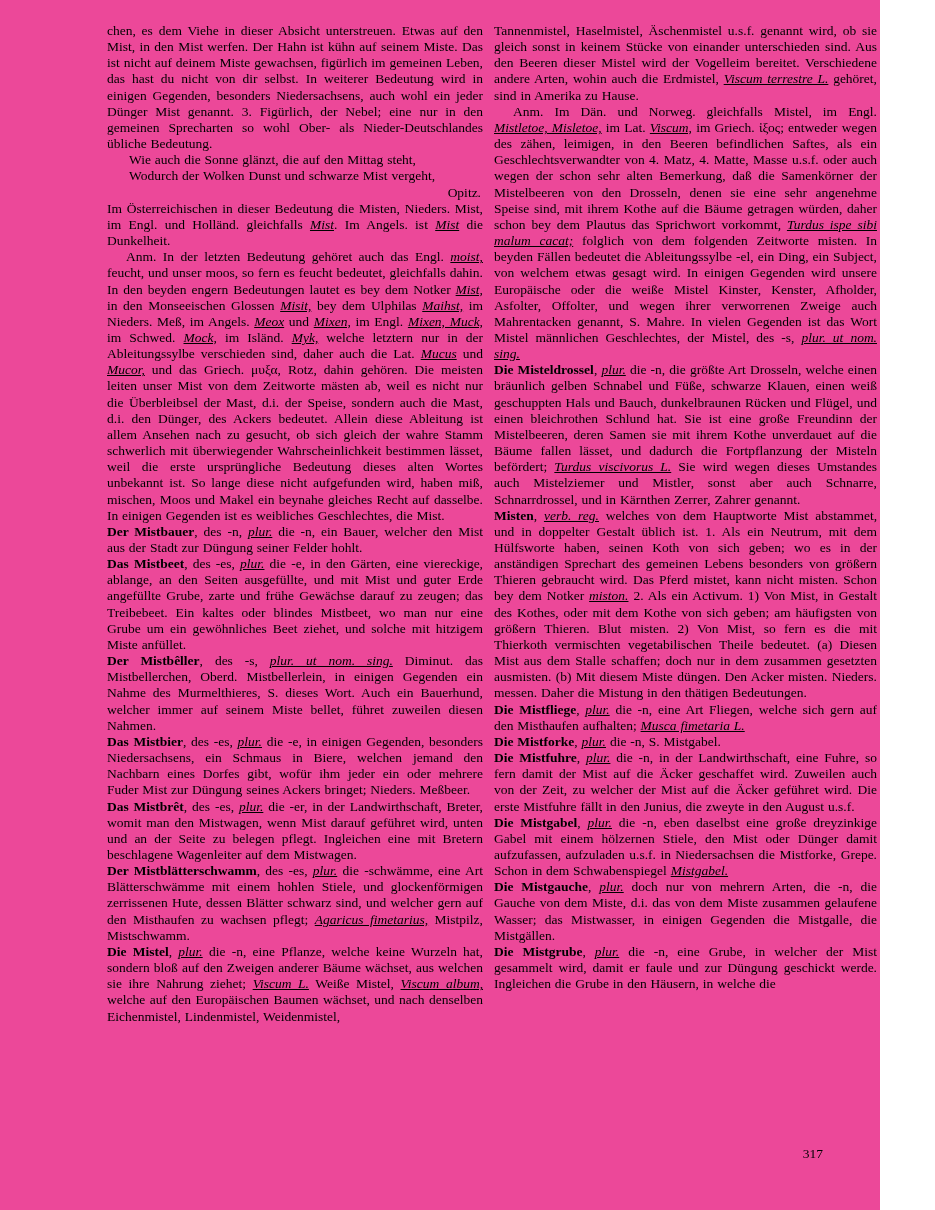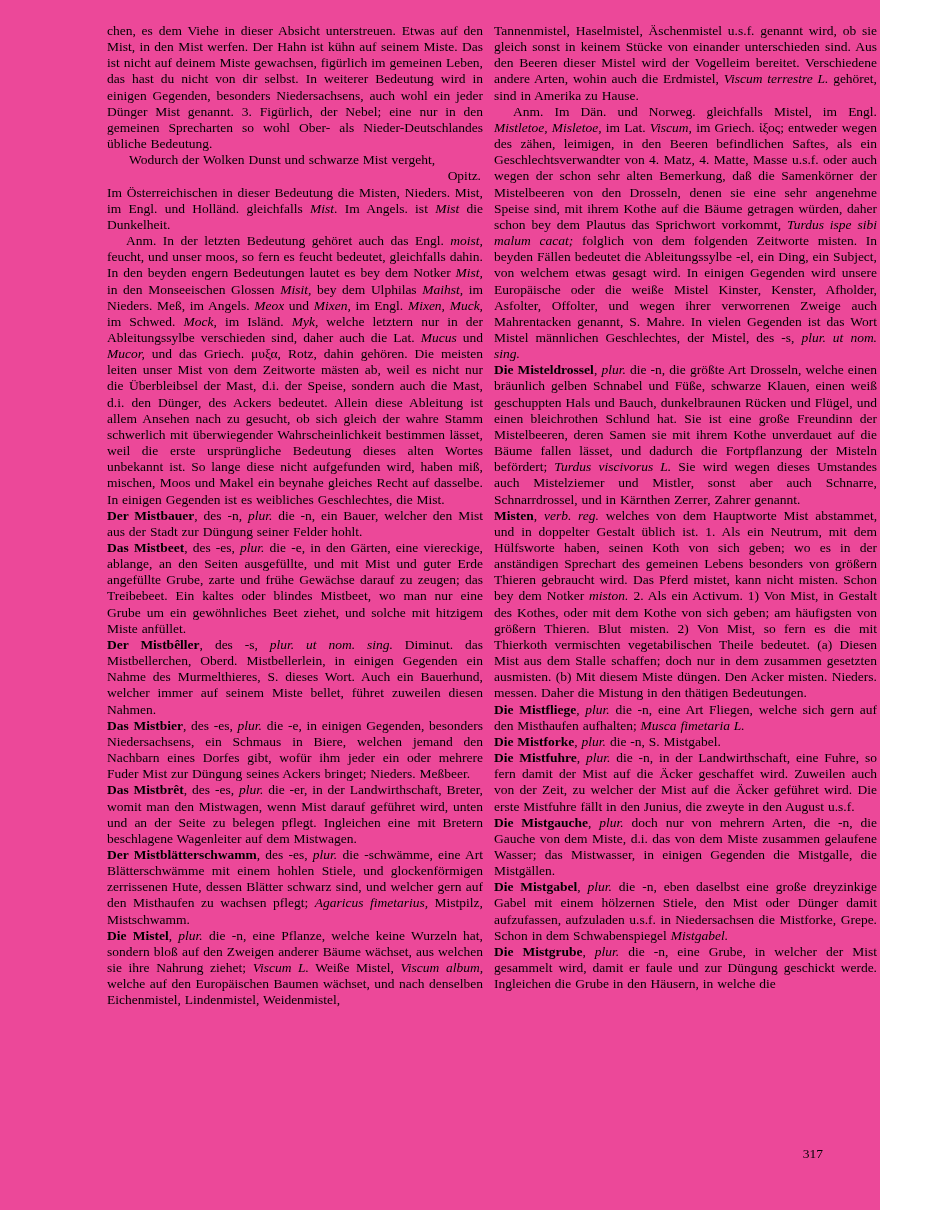--- a/index.html
+++ b/index.html
@@ -21,56 +21,57 @@
   .col-right { left: 494px; width: 383px; }
   p.para {
     margin: 0;
     padding: 0;
     font-size: 13.5px;
     line-height: 16.15px;
     text-align: justify;
     word-spacing: 0.5px;
   }
   p.para b { font-weight: bold; }
-  p.para i { font-style: italic; }
+  p.para i { font-style: italic; text-decoration: underline; }
   p.indent { text-indent: 19px; }
   p.verse  { margin-left: 22px; text-align: left; }
   p.rightal { text-align: right; padding-right: 2px; }
   .page-number {
     position: absolute;
     top: 1146px;
     right: 57px;
     font-size: 13.5px;
     line-height: 16px;
   }
 </style>
 </head>
 <body>
 
 <div class="page">
   <div class="col col-left">
       <p class="para plain"><span>chen, es dem Viehe in dieser Absicht unterstreuen. Etwas auf den Mist, in den Mist werfen. Der Hahn ist kühn auf seinem Miste. Das ist nicht auf deinem Miste gewachsen, figürlich im gemeinen Leben, das hast du nicht von dir selbst. In weiterer Bedeutung wird in einigen Gegenden, besonders Niedersachsens, auch wohl ein jeder Dünger Mist genannt. 3. Figürlich, der Nebel; eine nur in den gemeinen Sprecharten so wohl Ober- als Nieder-Deutschlandes übliche Bedeutung.</span></p>
+      <p class="para verse"><span>Wie auch die Sonne glänzt, die auf den Mittag steht,</span></p>
       <p class="para verse"><span>Wodurch der Wolken Dunst und schwarze Mist vergeht,</span></p>
       <p class="para rightal"><span>Opitz.</span></p>
       <p class="para plain"><span>Im Österreichischen in dieser Bedeutung die Misten, Nieders. Mist, im Engl. und Holländ. gleichfalls </span><i>Mist</i><span>. Im Angels. ist </span><i>Mist</i><span> die Dunkelheit.</span></p>
       <p class="para indent"><span>Anm. In der letzten Bedeutung gehöret auch das Engl. </span><i>moist,</i><span> feucht, und unser moos, so fern es feucht bedeutet, gleichfalls dahin. In den beyden engern Bedeutungen lautet es bey dem Notker </span><i>Mist,</i><span> in den Monseeischen Glossen </span><i>Misit,</i><span> bey dem Ulphilas </span><i>Maihst,</i><span> im Nieders. Meß, im Angels. </span><i>Meox</i><span> und </span><i>Mixen,</i><span> im Engl. </span><i>Mixen, Muck,</i><span> im Schwed. </span><i>Mock,</i><span> im Isländ. </span><i>Myk,</i><span> welche letztern nur in der Ableitungssylbe verschieden sind, daher auch die Lat. </span><i>Mucus</i><span> und </span><i>Mucor,</i><span> und das Griech. μυξα, Rotz, dahin gehören. Die meisten leiten unser Mist von dem Zeitworte mästen ab, weil es nicht nur die Überbleibsel der Mast, d.i. der Speise, sondern auch die Mast, d.i. den Dünger, des Ackers bedeutet. Allein diese Ableitung ist allem Ansehen nach zu gesucht, ob sich gleich der wahre Stamm schwerlich mit überwiegender Wahrscheinlichkeit bestimmen lässet, weil die erste ursprüngliche Bedeutung dieses alten Wortes unbekannt ist. So lange diese nicht aufgefunden wird, haben miß, mischen, Moos und Makel ein beynahe gleiches Recht auf dasselbe. In einigen Gegenden ist es weibliches Geschlechtes, die Mist.</span></p>
       <p class="para plain"><b>Der Mistbauer</b><span>, des -n, </span><i>plur.</i><span> die -n, ein Bauer, welcher den Mist aus der Stadt zur Düngung seiner Felder hohlt.</span></p>
       <p class="para plain"><b>Das Mistbeet</b><span>, des -es, </span><i>plur.</i><span> die -e, in den Gärten, eine viereckige, ablange, an den Seiten ausgefüllte, und mit Mist und guter Erde angefüllte Grube, zarte und frühe Gewächse darauf zu zeugen; das Treibebeet. Ein kaltes oder blindes Mistbeet, wo man nur eine Grube um ein gewöhnliches Beet ziehet, und solche mit hitzigem Miste anfüllet.</span></p>
       <p class="para plain"><b>Der Mistbêller</b><span>, des -s, </span><i>plur. ut nom. sing.</i><span> Diminut. das Mistbellerchen, Oberd. Mistbellerlein, in einigen Gegenden ein Nahme des Murmelthieres, S. dieses Wort. Auch ein Bauerhund, welcher immer auf seinem Miste bellet, führet zuweilen diesen Nahmen.</span></p>
       <p class="para plain"><b>Das Mistbier</b><span>, des -es, </span><i>plur.</i><span> die -e, in einigen Gegenden, besonders Niedersachsens, ein Schmaus in Biere, welchen jemand den Nachbarn eines Dorfes gibt, wofür ihm jeder ein oder mehrere Fuder Mist zur Düngung seines Ackers bringet; Nieders. Meßbeer.</span></p>
       <p class="para plain"><b>Das Mistbrêt</b><span>, des -es, </span><i>plur.</i><span> die -er, in der Landwirthschaft, Breter, womit man den Mistwagen, wenn Mist darauf geführet wird, unten und an der Seite zu belegen pflegt. Ingleichen eine mit Bretern beschlagene Wagenleiter auf dem Mistwagen.</span></p>
       <p class="para plain"><b>Der Mistblätterschwamm</b><span>, des -es, </span><i>plur.</i><span> die -schwämme, eine Art Blätterschwämme mit einem hohlen Stiele, und glockenförmigen zerrissenen Hute, dessen Blätter schwarz sind, und welcher gern auf den Misthaufen zu wachsen pflegt; </span><i>Agaricus fimetarius,</i><span> Mistpilz, Mistschwamm.</span></p>
       <p class="para plain"><b>Die Mistel</b><span>, </span><i>plur.</i><span> die -n, eine Pflanze, welche keine Wurzeln hat, sondern bloß auf den Zweigen anderer Bäume wächset, aus welchen sie ihre Nahrung ziehet; </span><i>Viscum L.</i><span> Weiße Mistel, </span><i>Viscum album,</i><span> welche auf den Europäischen Baumen wächset, und nach denselben Eichenmistel, Lindenmistel, Weidenmistel,</span></p>
     </div>
   <div class="col col-right">
       <p class="para plain"><span>Tannenmistel, Haselmistel, Äschenmistel u.s.f. genannt wird, ob sie gleich sonst in keinem Stücke von einander unterschieden sind. Aus den Beeren dieser Mistel wird der Vogelleim bereitet. Verschiedene andere Arten, wohin auch die Erdmistel, </span><i>Viscum terrestre L.</i><span> gehöret, sind in Amerika zu Hause.</span></p>
       <p class="para indent"><span>Anm. Im Dän. und Norweg. gleichfalls Mistel, im Engl. </span><i>Mistletoe, Misletoe,</i><span> im Lat. </span><i>Viscum,</i><span> im Griech. ἰξος; entweder wegen des zähen, leimigen, in den Beeren befindlichen Saftes, als ein Geschlechtsverwandter von 4. Matz, 4. Matte, Masse u.s.f. oder auch wegen der schon sehr alten Bemerkung, daß die Samenkörner der Mistelbeeren von den Drosseln, denen sie eine sehr angenehme Speise sind, mit ihrem Kothe auf die Bäume getragen würden, daher schon bey dem Plautus das Sprichwort vorkommt, </span><i>Turdus ispe sibi malum cacat;</i><span> folglich von dem folgenden Zeitworte misten. In beyden Fällen bedeutet die Ableitungssylbe -el, ein Ding, ein Subject, von welchem etwas gesagt wird. In einigen Gegenden wird unsere Europäische oder die weiße Mistel Kinster, Kenster, Afholder, Asfolter, Offolter, und wegen ihrer verworrenen Zweige auch Mahrentacken genannt, S. Mahre. In vielen Gegenden ist das Wort Mistel männlichen Geschlechtes, der Mistel, des -s, </span><i>plur. ut nom. sing.</i></p>
       <p class="para plain"><b>Die Misteldrossel</b><span>, </span><i>plur.</i><span> die -n, die größte Art Drosseln, welche einen bräunlich gelben Schnabel und Füße, schwarze Klauen, einen weiß geschuppten Hals und Bauch, dunkelbraunen Rücken und Flügel, und einen bleichrothen Schlund hat. Sie ist eine große Freundinn der Mistelbeeren, deren Samen sie mit ihrem Kothe unverdauet auf die Bäume fallen lässet, und dadurch die Fortpflanzung der Misteln befördert; </span><i>Turdus viscivorus L.</i><span> Sie wird wegen dieses Umstandes auch Mistelziemer und Mistler, sonst aber auch Schnarre, Schnarrdrossel, und in Kärnthen Zerrer, Zahrer genannt.</span></p>
       <p class="para plain"><b>Misten</b><span>, </span><i>verb. reg.</i><span> welches von dem Hauptworte Mist abstammet, und in doppelter Gestalt üblich ist. 1. Als ein Neutrum, mit dem Hülfsworte haben, seinen Koth von sich geben; wo es in der anständigen Sprechart des gemeinen Lebens besonders von größern Thieren gebraucht wird. Das Pferd mistet, kann nicht misten. Schon bey dem Notker </span><i>miston.</i><span> 2. Als ein Activum. 1) Von Mist, in Gestalt des Kothes, oder mit dem Kothe von sich geben; am häufigsten von größern Thieren. Blut misten. 2) Von Mist, so fern es die mit Thierkoth vermischten vegetabilischen Theile bedeutet. (a) Diesen Mist aus dem Stalle schaffen; doch nur in dem zusammen gesetzten ausmisten. (b) Mit diesem Miste düngen. Den Acker misten. Nieders. messen. Daher die Mistung in den thätigen Bedeutungen.</span></p>
       <p class="para plain"><b>Die Mistfliege</b><span>, </span><i>plur.</i><span> die -n, eine Art Fliegen, welche sich gern auf den Misthaufen aufhalten; </span><i>Musca fimetaria L.</i></p>
       <p class="para plain"><b>Die Mistforke</b><span>, </span><i>plur.</i><span> die -n, S. Mistgabel.</span></p>
       <p class="para plain"><b>Die Mistfuhre</b><span>, </span><i>plur.</i><span> die -n, in der Landwirthschaft, eine Fuhre, so fern damit der Mist auf die Äcker geschaffet wird. Zuweilen auch von der Zeit, zu welcher der Mist auf die Äcker geführet wird. Die erste Mistfuhre fällt in den Junius, die zweyte in den August u.s.f.</span></p>
+      <p class="para plain"><b>Die Mistgabel</b><span>, </span><i>plur.</i><span> die -n, eben daselbst eine große dreyzinkige Gabel mit einem hölzernen Stiele, den Mist oder Dünger damit aufzufassen, aufzuladen u.s.f. in Niedersachsen die Mistforke, Grepe. Schon in dem Schwabenspiegel </span><i>Mistgabel.</i></p>
       <p class="para plain"><b>Die Mistgauche</b><span>, </span><i>plur.</i><span> doch nur von mehrern Arten, die -n, die Gauche von dem Miste, d.i. das von dem Miste zusammen gelaufene Wasser; das Mistwasser, in einigen Gegenden die Mistgalle, die Mistgällen.</span></p>
-      <p class="para plain"><b>Die Mistgabel</b><span>, </span><i>plur.</i><span> die -n, eben daselbst eine große dreyzinkige Gabel mit einem hölzernen Stiele, den Mist oder Dünger damit aufzufassen, aufzuladen u.s.f. in Niedersachsen die Mistforke, Grepe. Schon in dem Schwabenspiegel </span><i>Mistgabel.</i></p>
       <p class="para plain"><b>Die Mistgrube</b><span>, </span><i>plur.</i><span> die -n, eine Grube, in welcher der Mist gesammelt wird, damit er faule und zur Düngung geschickt werde. Ingleichen die Grube in den Häusern, in welche die</span></p>
     </div>
   <div class="page-number">317</div>
 </div>
 
 </body></html>

